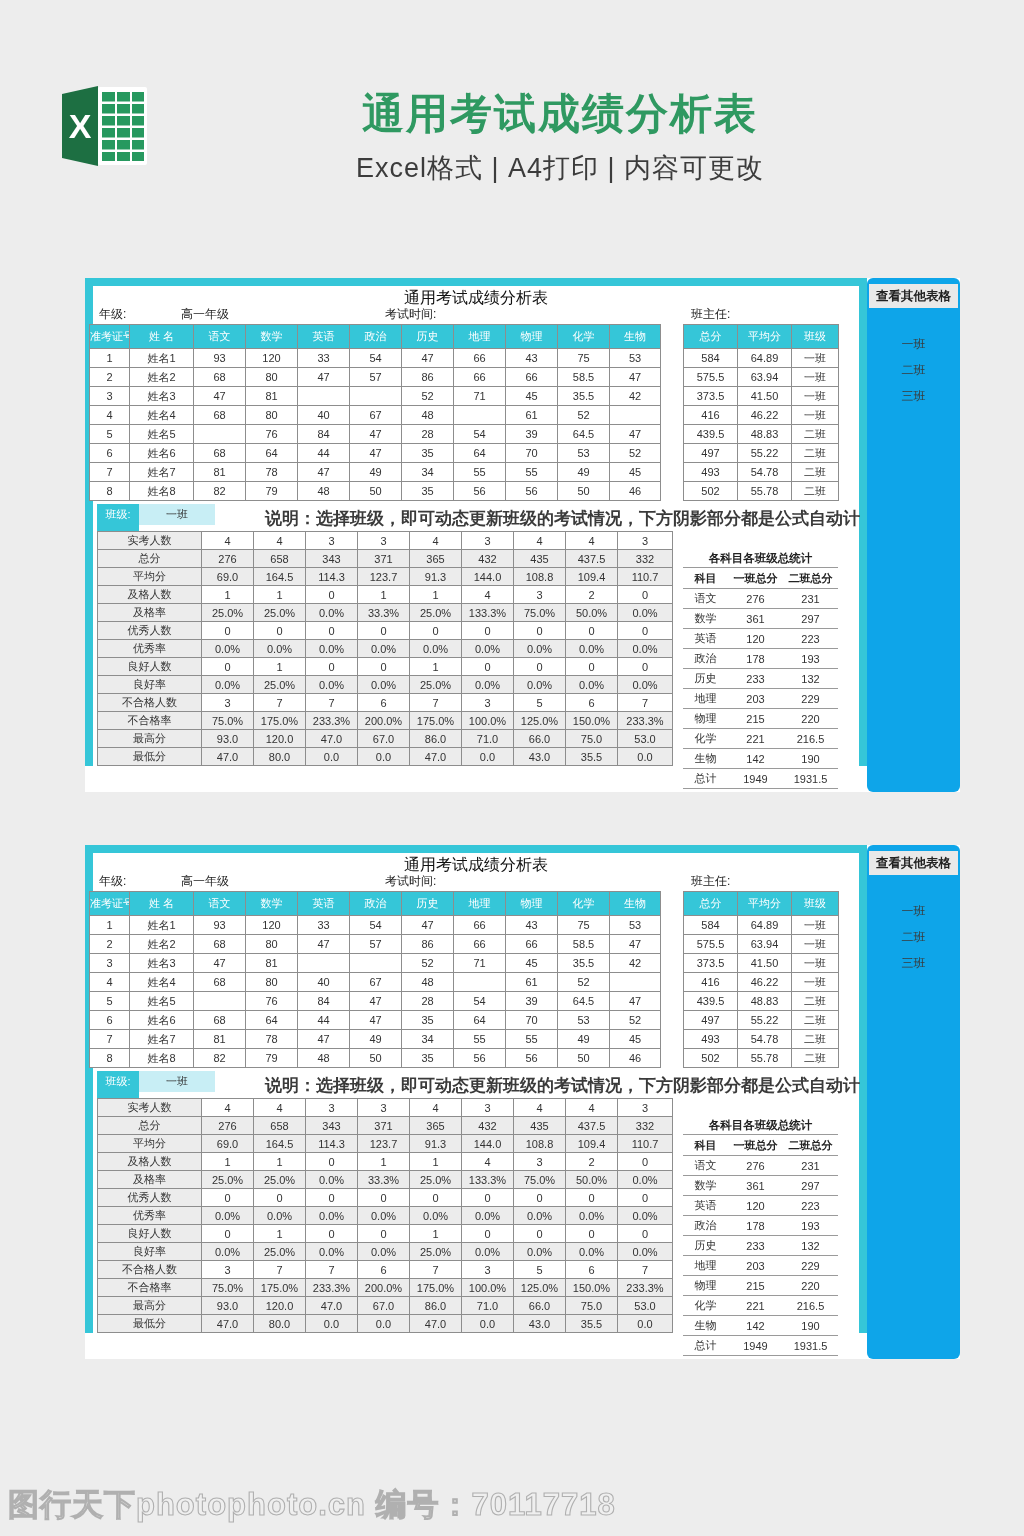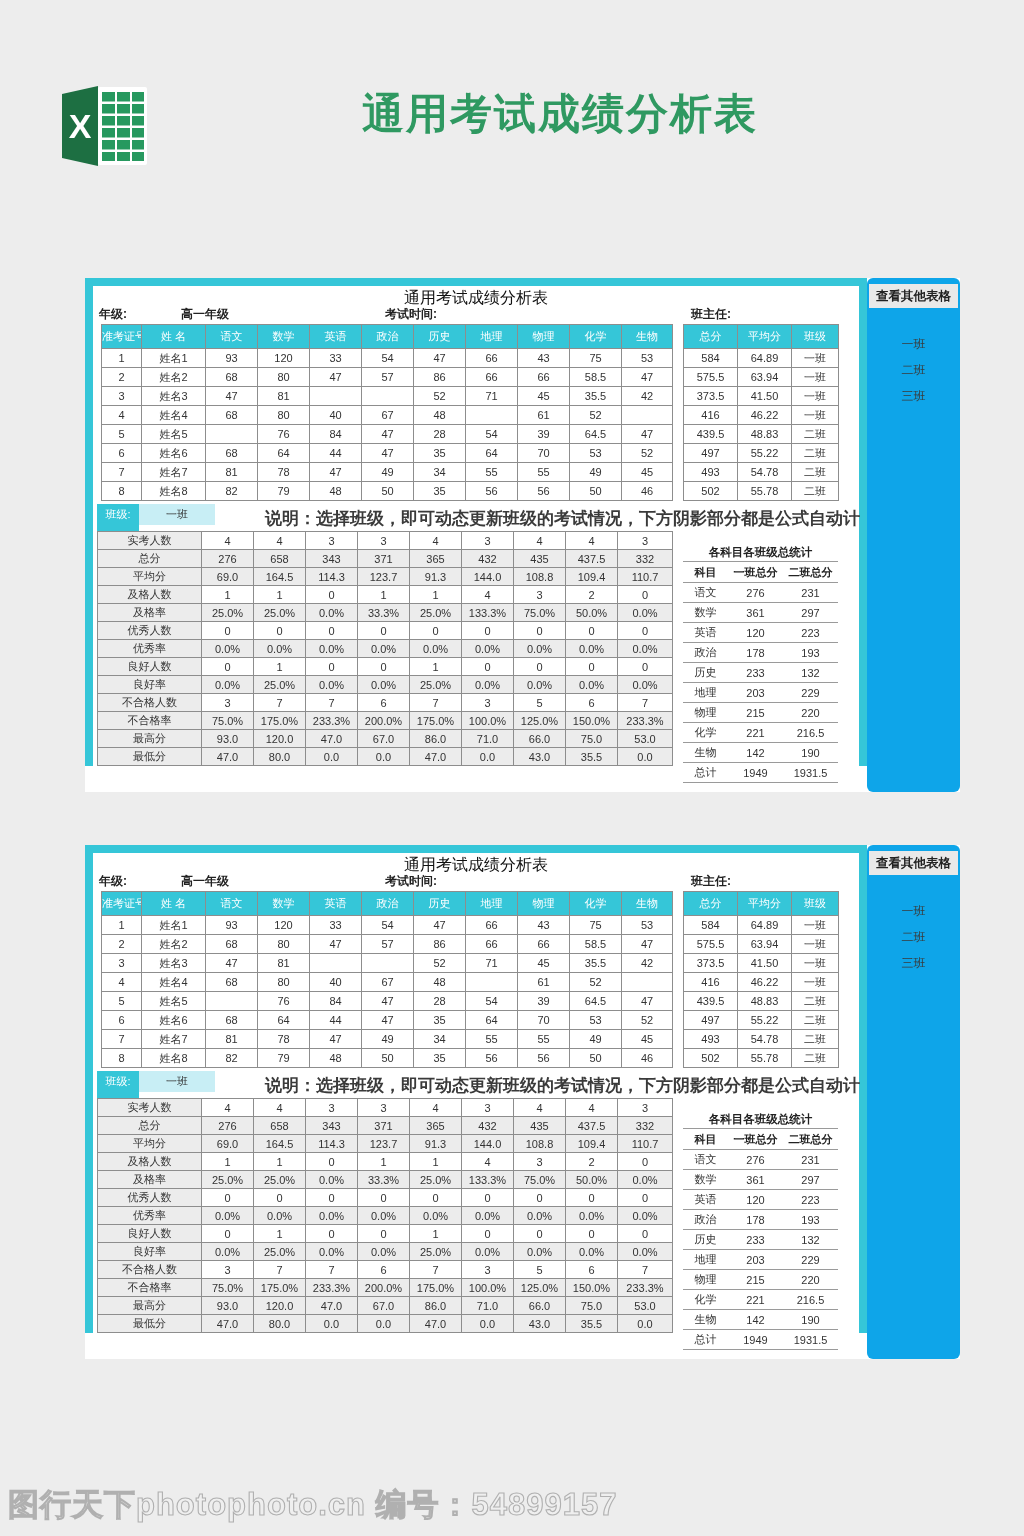--- a/index.html
+++ b/index.html
@@ -19,39 +19,39 @@
   .main-title{font-size:42px;font-weight:bold;color:var(--green);letter-spacing:2px;line-height:52px;}
   .subtitle{margin-top:10px;font-size:27px;color:#3c3c3c;letter-spacing:1px;}
   
   .sheet{position:absolute;left:85px;width:875px;height:514px;background:#fff;}
   .sheet-1{top:278px;} .sheet-2{top:845px;}
   .frame{position:absolute;left:0;top:0;width:782px;height:100%;background:#fff;}
   .strip-top{position:absolute;left:0;right:0;top:0;height:8px;background:var(--cyan);}
   .strip-left{position:absolute;left:0;top:0;width:8px;bottom:26px;background:var(--cyan);}
   .strip-right{position:absolute;right:0;top:0;width:8px;bottom:26px;background:var(--cyan);}
   .sheet-title{position:absolute;left:0;right:0;top:10px;text-align:center;font-size:16px;font-weight:500;color:#111;}
-  .info-label{position:absolute;top:28px;font-size:12px;font-weight:700;color:#222;}
+  .info-label{position:absolute;top:28px;font-size:12px;font-weight:400;color:#222;}
   .lbl-grade{left:14px;} .val-grade{left:96px;} .lbl-time{left:300px;} .lbl-teacher{left:606px;}
   table{border-collapse:collapse;table-layout:fixed;}
   th,td{border:1px solid var(--tbl-border);text-align:center;font-size:11px;padding:0;overflow:hidden;white-space:nowrap;}
   th{background:var(--cyan);color:#fff;font-weight:normal;height:24px;}
   td{height:19px;color:#333;background:#fff;}
-  .main-table{position:absolute;left:16px;top:46px;width:466px;}
+  .main-table{position:absolute;left:4px;top:46px;width:466px;}
   .summary-table{position:absolute;left:598px;top:46px;width:155px;}
   .class-row{position:absolute;left:12px;top:226px;height:21px;}
   .class-label{position:absolute;left:0;top:0;width:42px;height:33px;background:var(--cyan);
     color:#fff;font-size:11px;line-height:21px;text-align:center;}
   .class-value{position:absolute;left:42px;top:0;width:76px;height:21px;background:var(--cyan-light);
     color:#333;font-size:11px;line-height:21px;text-align:center;}
   .note{position:absolute;left:180px;top:229px;font-size:17px;font-weight:600;color:#3a3a3a;}
   .stats-table{position:absolute;left:12px;top:253px;width:575px;}
   .stats-table td{height:18px;}
   .stats-table td:first-child{background:var(--shade);}
   .stats-table tr.shaded td{background:var(--shade);}
-  .class-stats{position:absolute;left:598px;top:265px;width:155px;}
+  .class-stats{position:absolute;left:598px;top:271px;width:155px;}
   .class-stats-title{text-align:center;font-size:11.5px;font-weight:600;color:#222;height:18px;line-height:18px;}
   .class-stats table{width:155px;}
   .class-stats th{background:transparent;color:#222;font-weight:600;border:none;
     border-top:1px solid #9a9a9a;border-bottom:1px solid #9a9a9a;height:21px;}
   .class-stats td{border:none;border-bottom:1px solid #9a9a9a;height:20px;background:#fff;}
   
   .sidebar{position:absolute;left:782px;top:0;right:0;height:100%;background:#0ea5e9;border-radius:6px;}
   .sidebar-title{margin:6px 2px 0 2px;background:#e9e9e9;text-align:center;
     font-size:12.5px;font-weight:600;color:#222;height:24px;line-height:24px;}
   .side-links{margin-top:28px;display:flex;flex-direction:column;align-items:center;gap:9px;}
@@ -85,20 +85,21 @@
       <rect x="40" y="68" width="13" height="9"></rect>
         <rect x="55" y="68" width="13" height="9"></rect>
         <rect x="70" y="68" width="12" height="9"></rect>
     </g>
     <polygon points="0,10 36,2 36,82 0,74" fill="#1d6f42"></polygon>
     <text x="18" y="54" font-size="34" font-weight="bold" fill="#ffffff" text-anchor="middle" font-family="Liberation Sans, DejaVu Sans, sans-serif">X</text>
   </svg>
 </div>
 <div class="header-text">
   <div class="main-title">通用考试成绩分析表</div>
+  <div class="subtitle">Excel格式 | A4打印 | 内容可更改</div>
 </div>
 
 <div class="sheet sheet-1">
   <div class="frame">
     <div class="strip-top"></div>
     <div class="strip-left"></div>
     <div class="strip-right"></div>
 
     <div class="sheet-title">通用考试成绩分析表</div>
     <div class="info-label lbl-grade">年级:</div>
@@ -1018,13 +1019,13 @@
   <div class="sidebar">
     <div class="sidebar-title">查看其他表格</div>
     <div class="side-links">
         <div class="side-link">一班</div>
         <div class="side-link">二班</div>
         <div class="side-link">三班</div>
       </div>
   </div>
 </div>
 
-<div class="watermark">图行天下photophoto.cn 编号：54899157</div>
+<div class="watermark">图行天下photophoto.cn 编号：70117718</div>
 
 </body></html>

